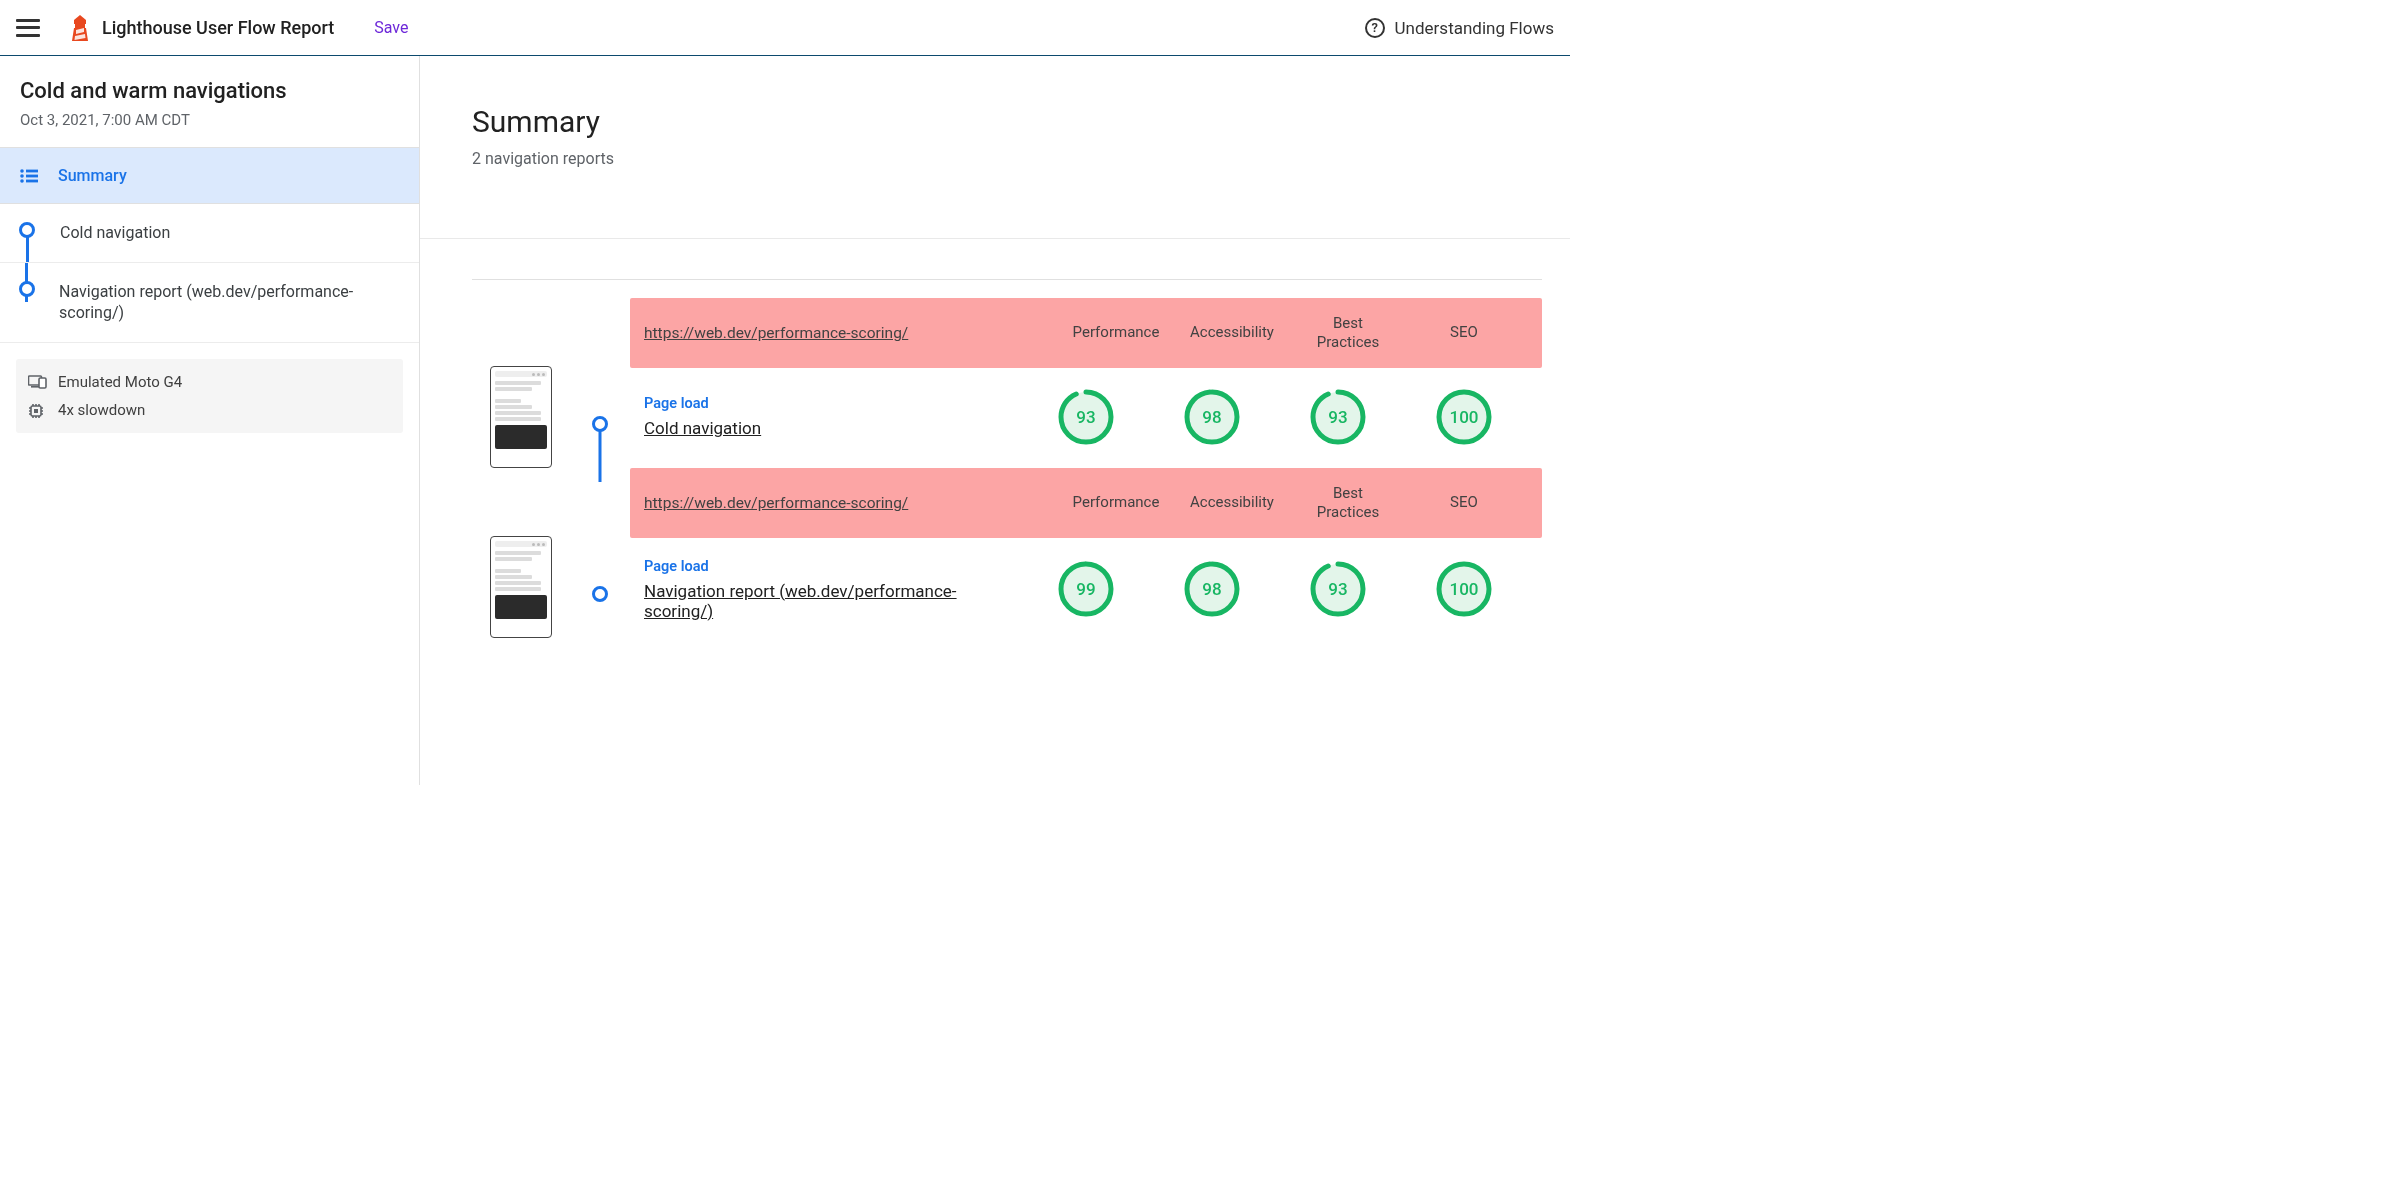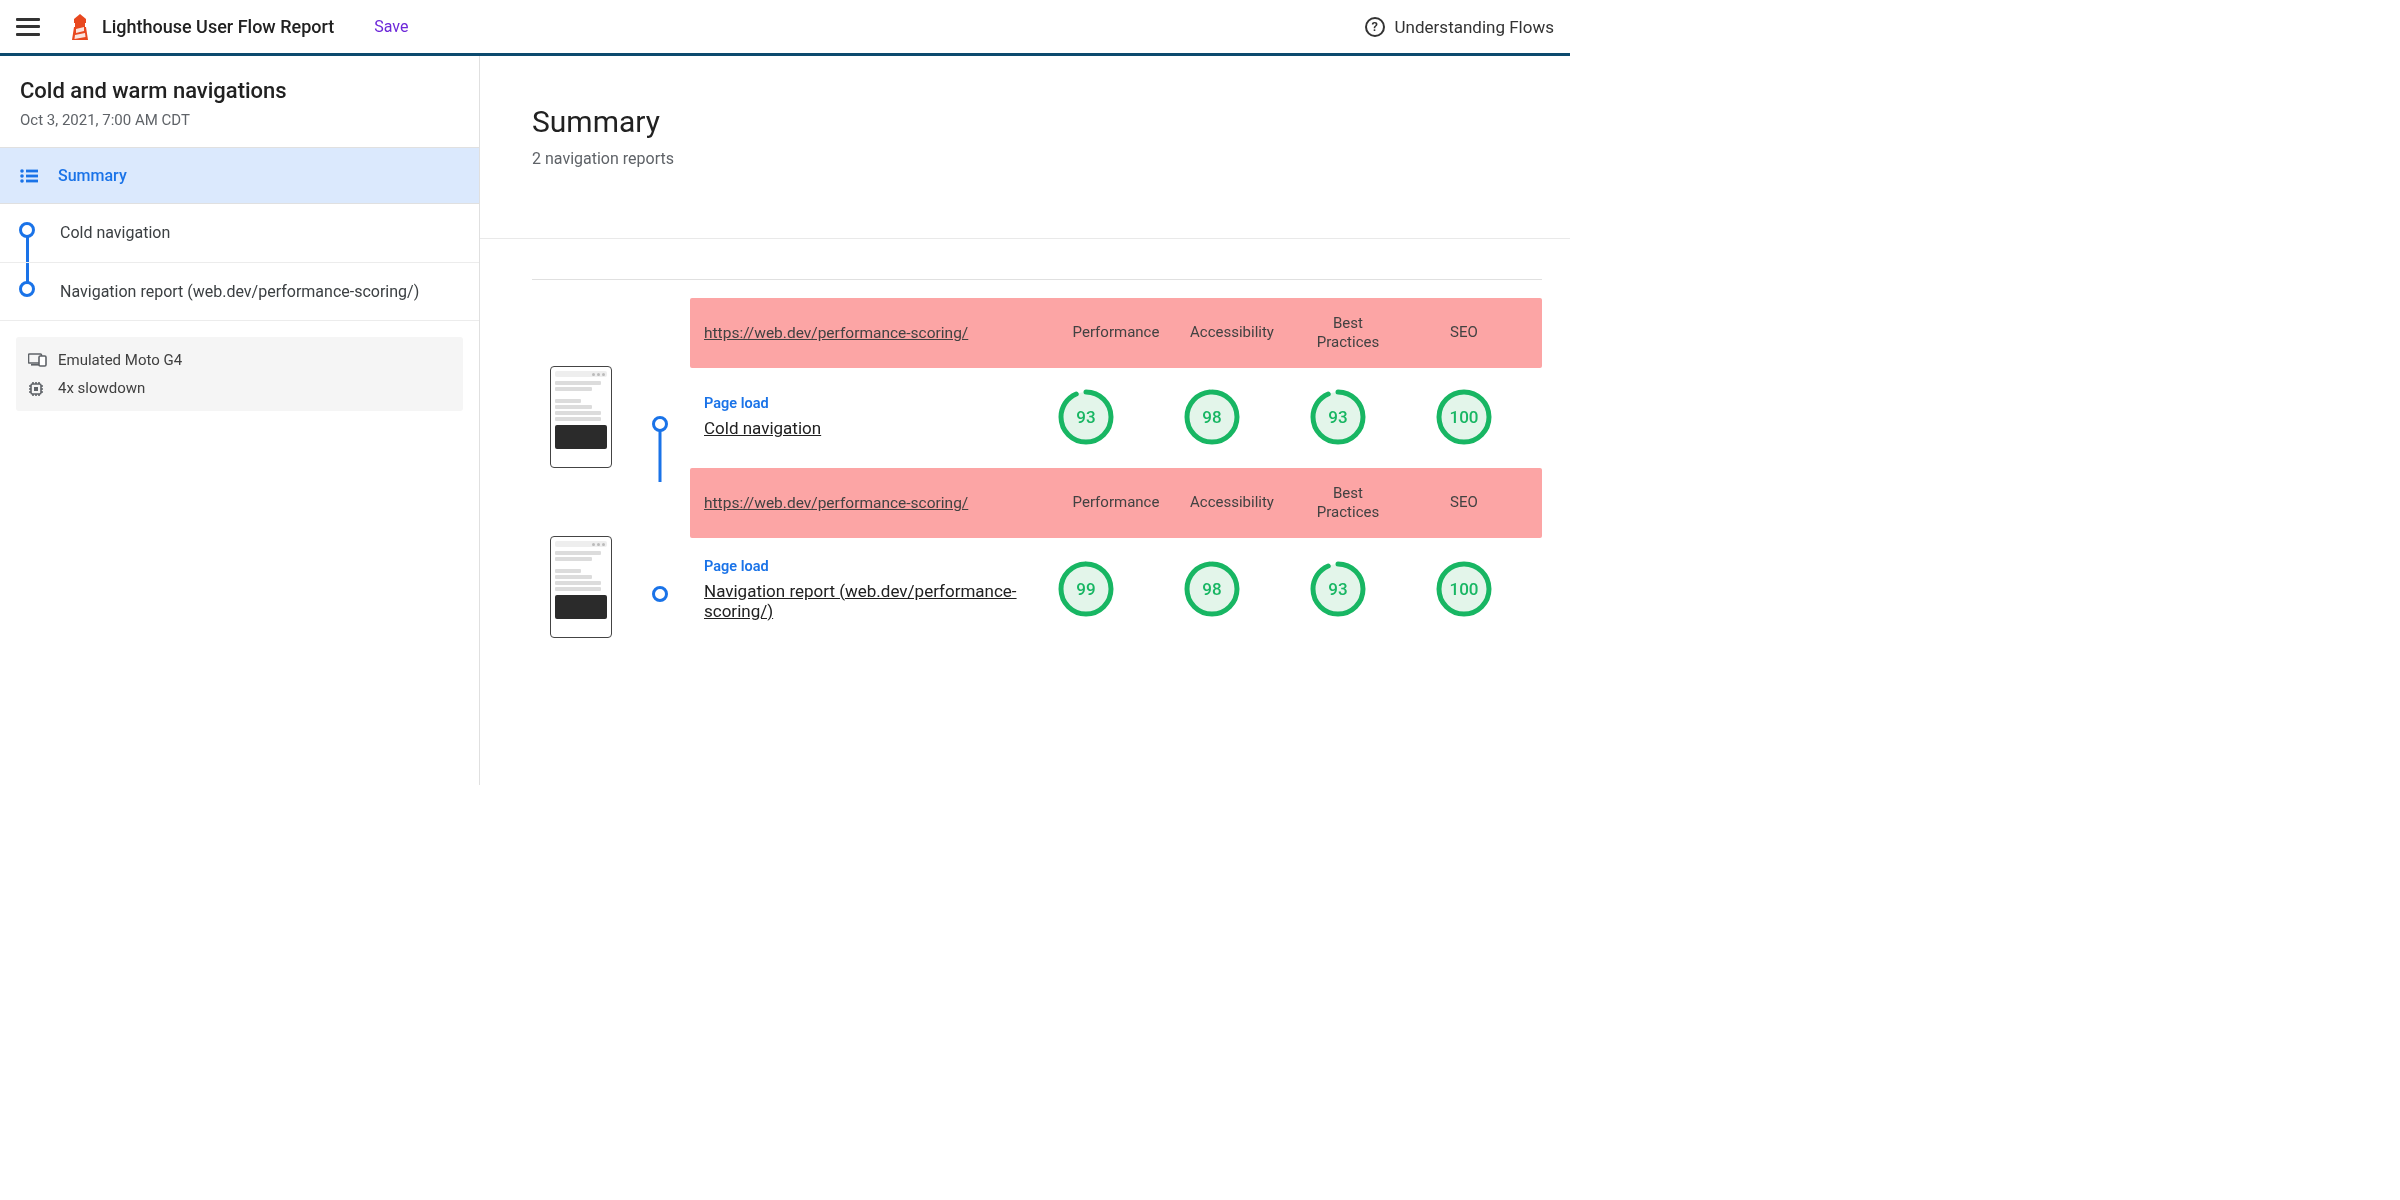--- a/index.html
+++ b/index.html
@@ -11,36 +11,36 @@
     width: 1570px;
     height: 785px;
     overflow: hidden;
   }
 
   
   .topbar {
     display: flex;
     align-items: center;
     height: 56px;
-    border-bottom: 3px solid #0c4a6e;
+    border-bottom: 1px solid #0c4a6e;
     padding: 0 16px;
   }
   .hamburger { width: 24px; height: 18px; display: flex; flex-direction: column; justify-content: space-between; cursor: pointer; margin-right: 30px; }
   .hamburger span { height: 3px; background: #333; border-radius: 1px; }
   .lh-logo { width: 20px; height: 26px; margin-right: 12px; }
   .app-title { font-size: 18px; font-weight: 500; color: #212121; margin-right: 40px; }
   .topbar-btn { font-size: 16px; color: #6d28d9; cursor: pointer; }
   .topbar-right { margin-left: auto; display: flex; align-items: center; gap: 10px; cursor: pointer; font-size: 17px; color: #333; }
   .help-icon { width: 20px; height: 20px; display: inline-flex; align-items: center; justify-content: center; border: 2px solid #333; border-radius: 50%; font-size: 13px; font-weight: 600; line-height: 1; }
 
   
   .layout { display: flex; height: calc(100% - 56px); }
 
   
-  .sidebar { width: 480px; border-right: 1px solid #e0e0e0; display: flex; flex-direction: column; overflow-y: auto; }
+  .sidebar { width: 420px; border-right: 1px solid #e0e0e0; display: flex; flex-direction: column; overflow-y: auto; }
   .sb-header { padding: 22px 20px 18px; }
   .sb-title { font-size: 22px; font-weight: 500; color: #212121; margin-bottom: 8px; }
   .sb-date { font-size: 15px; color: #5f6368; }
   .sb-summary {
     display: flex; align-items: center; gap: 20px;
     padding: 18px 20px; background: #dbe9fd; color: #1a73e8;
     font-size: 16px; font-weight: 500; cursor: pointer;
     border-top: 1px solid #e0e0e0; border-bottom: 1px solid #e0e0e0;
   }
   .summary-icon { width: 18px; height: 14px; display: inline-block; }

